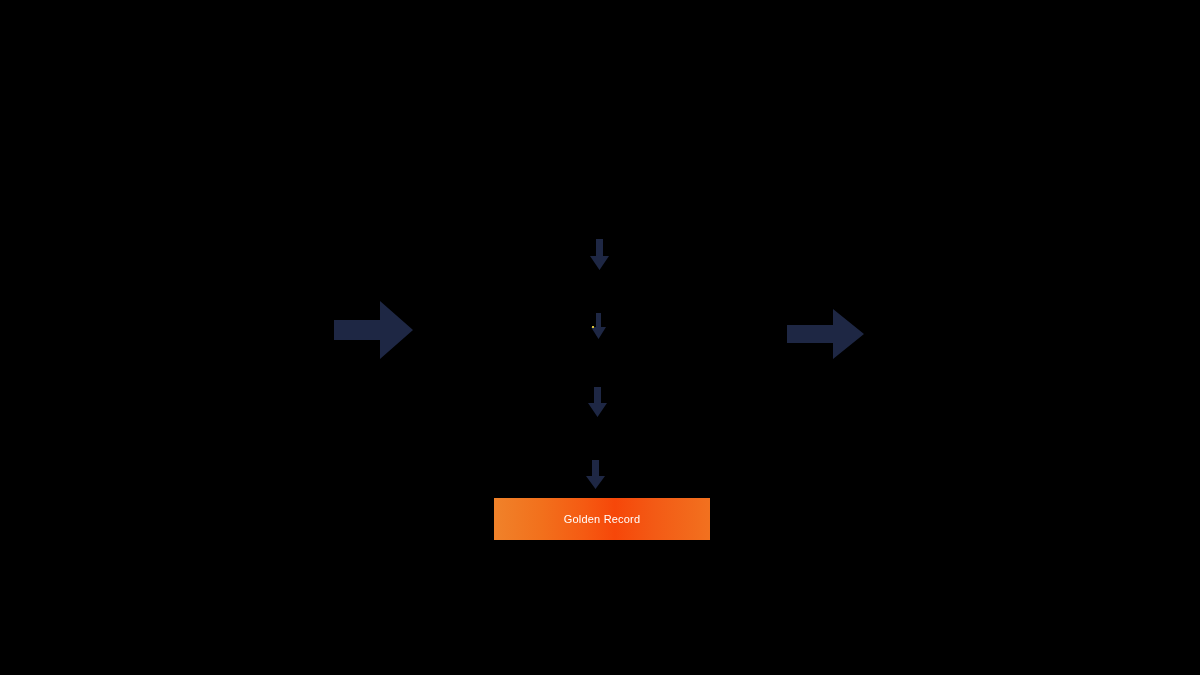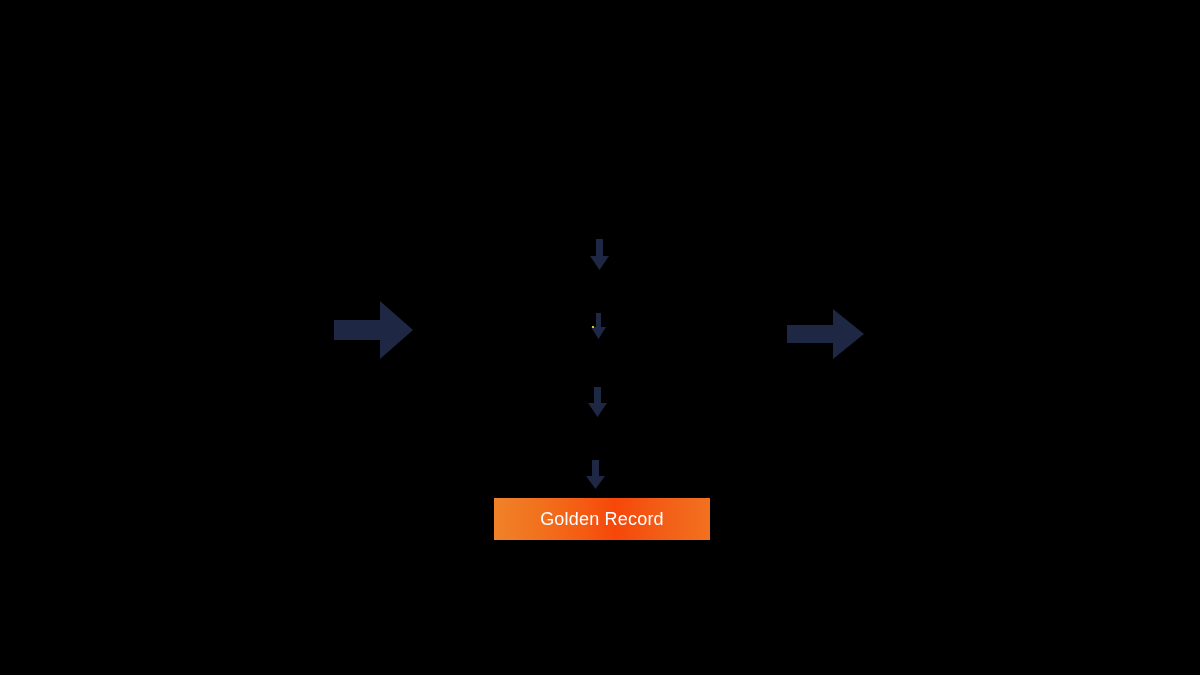--- a/index.html
+++ b/index.html
@@ -39,21 +39,21 @@
         #f35a15 74%,
         #f2711f 100%);
     display: flex;
     align-items: center;
     justify-content: center;
     box-sizing: border-box;
   }
   .golden-record-label {
     color: #ffffff;
     font-family: "Liberation Sans", sans-serif;
-    font-size: 18px;
+    font-size: 11px;
     font-weight: 400;
     letter-spacing: 0.2px;
     white-space: nowrap;
     text-align: center;
   }
   .artifact-dot {
     position: absolute;
     width: 2px;
     height: 2px;
   }

